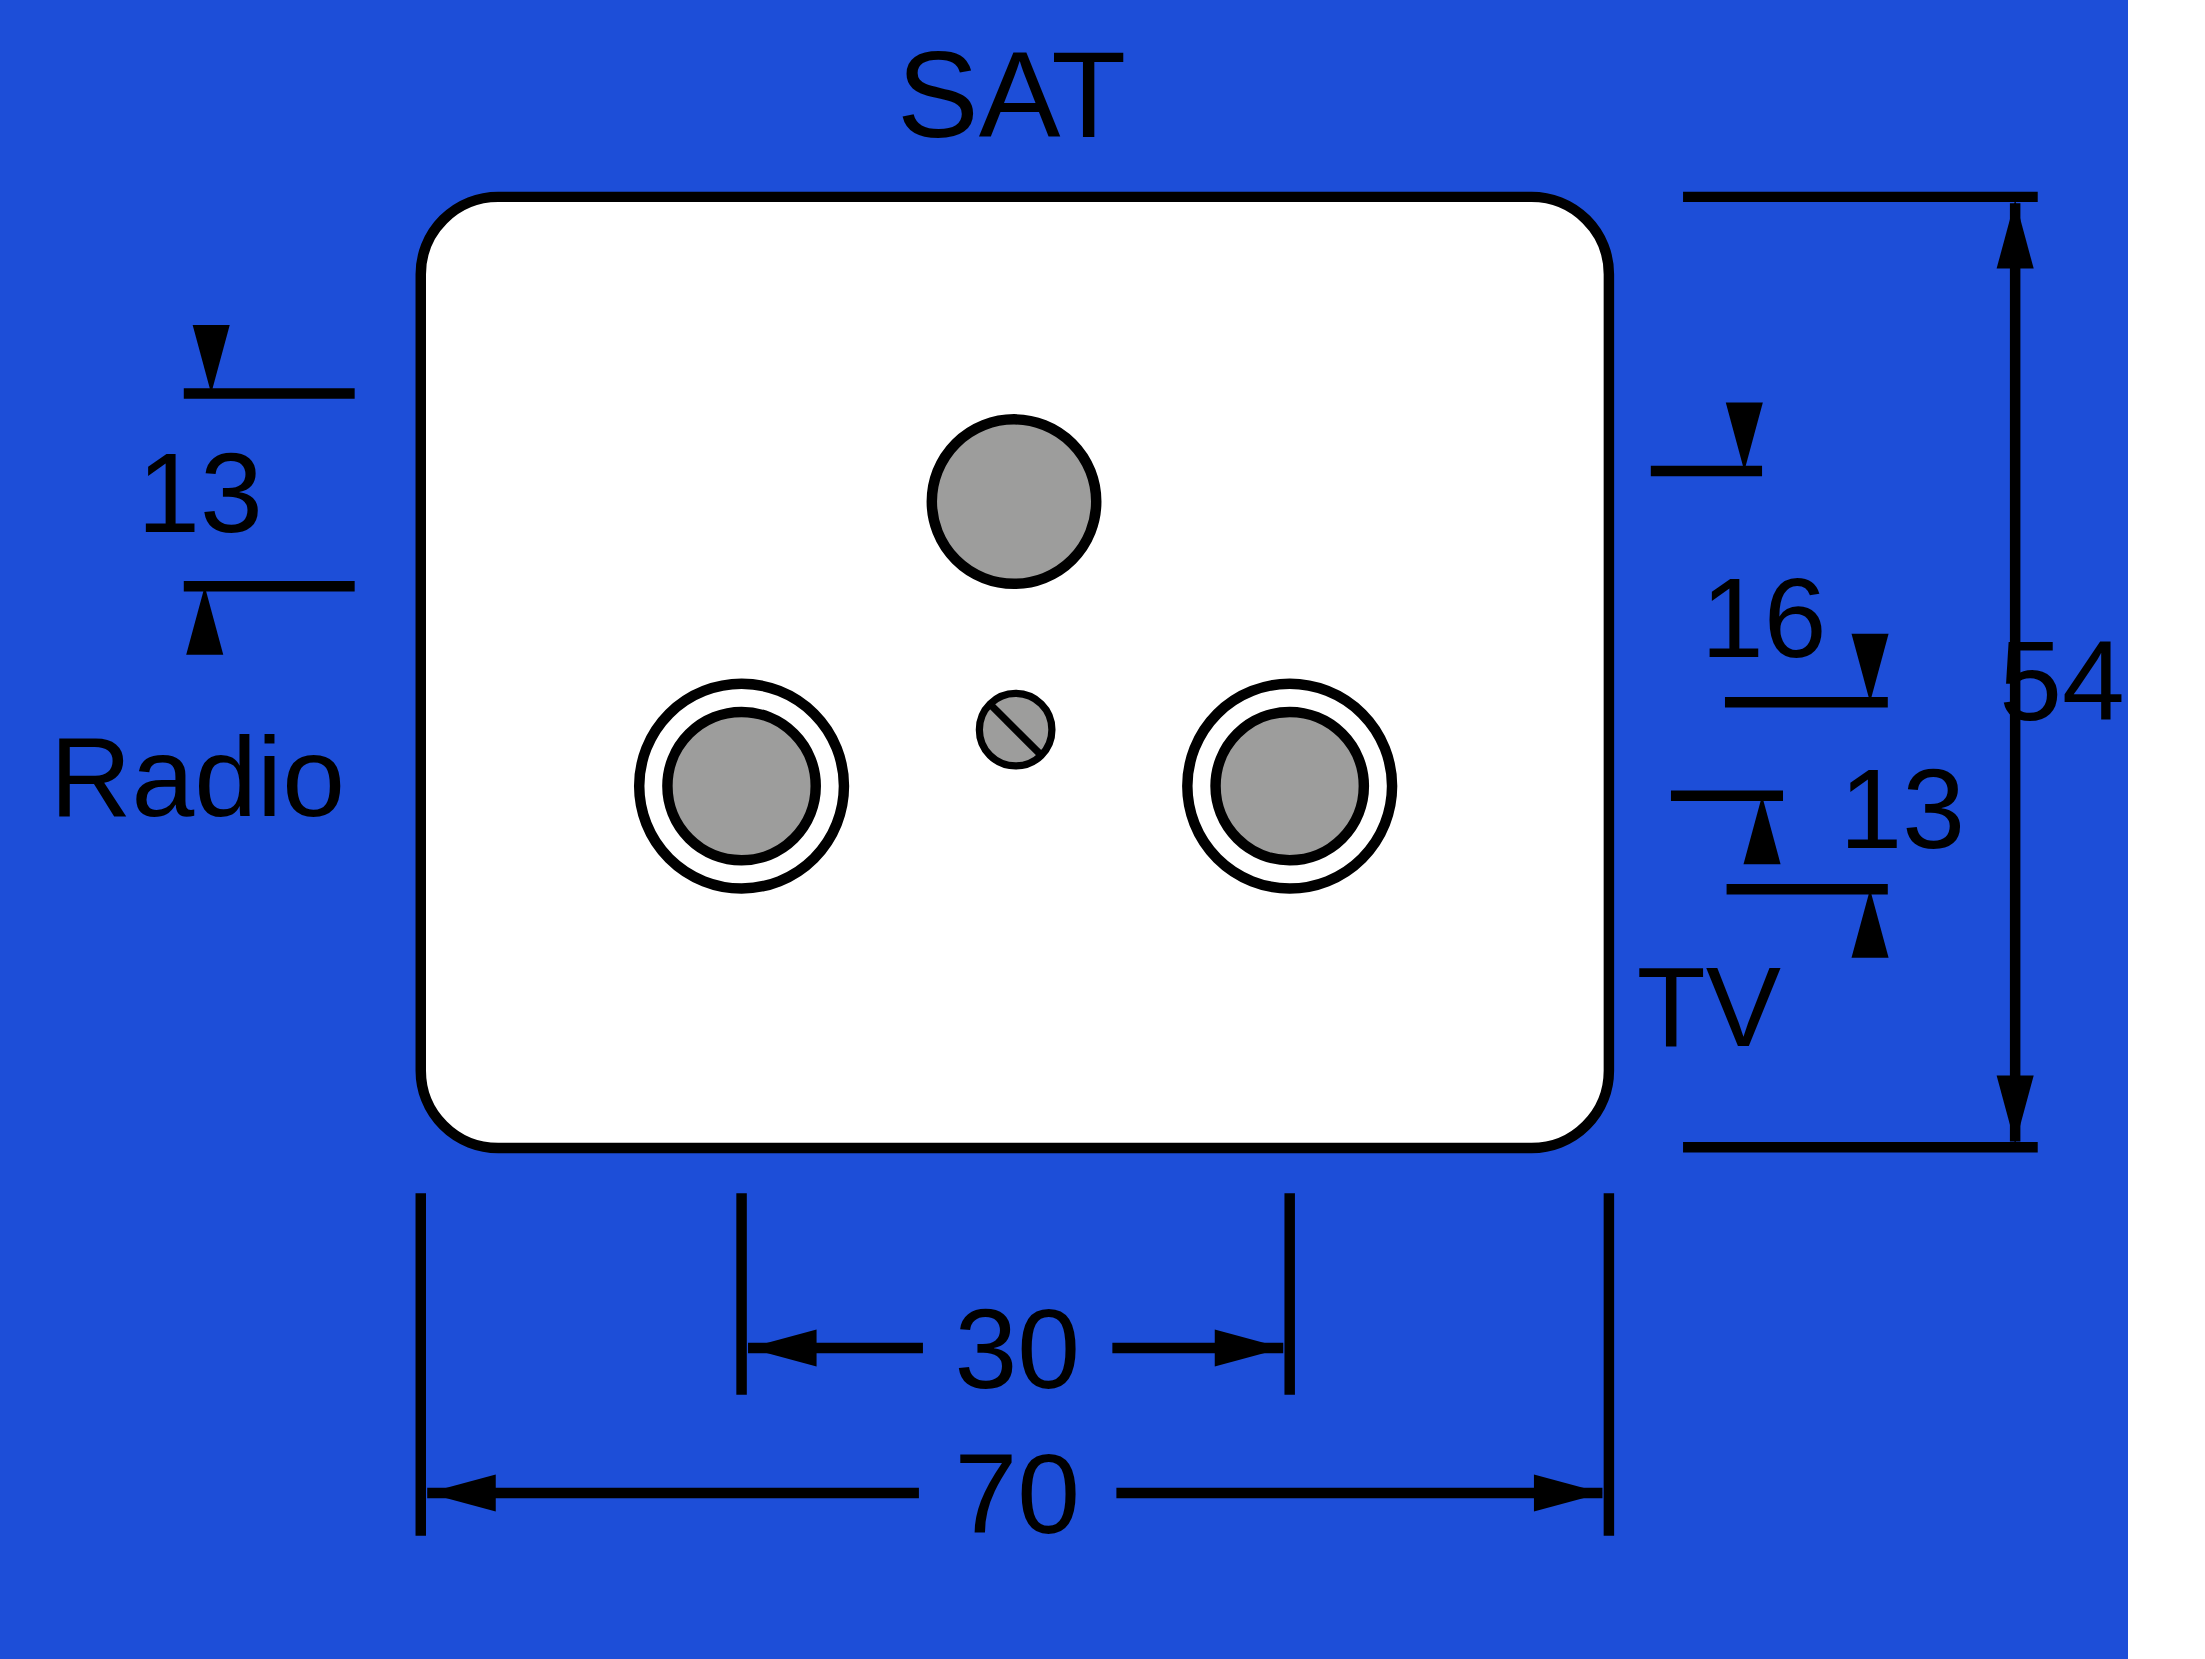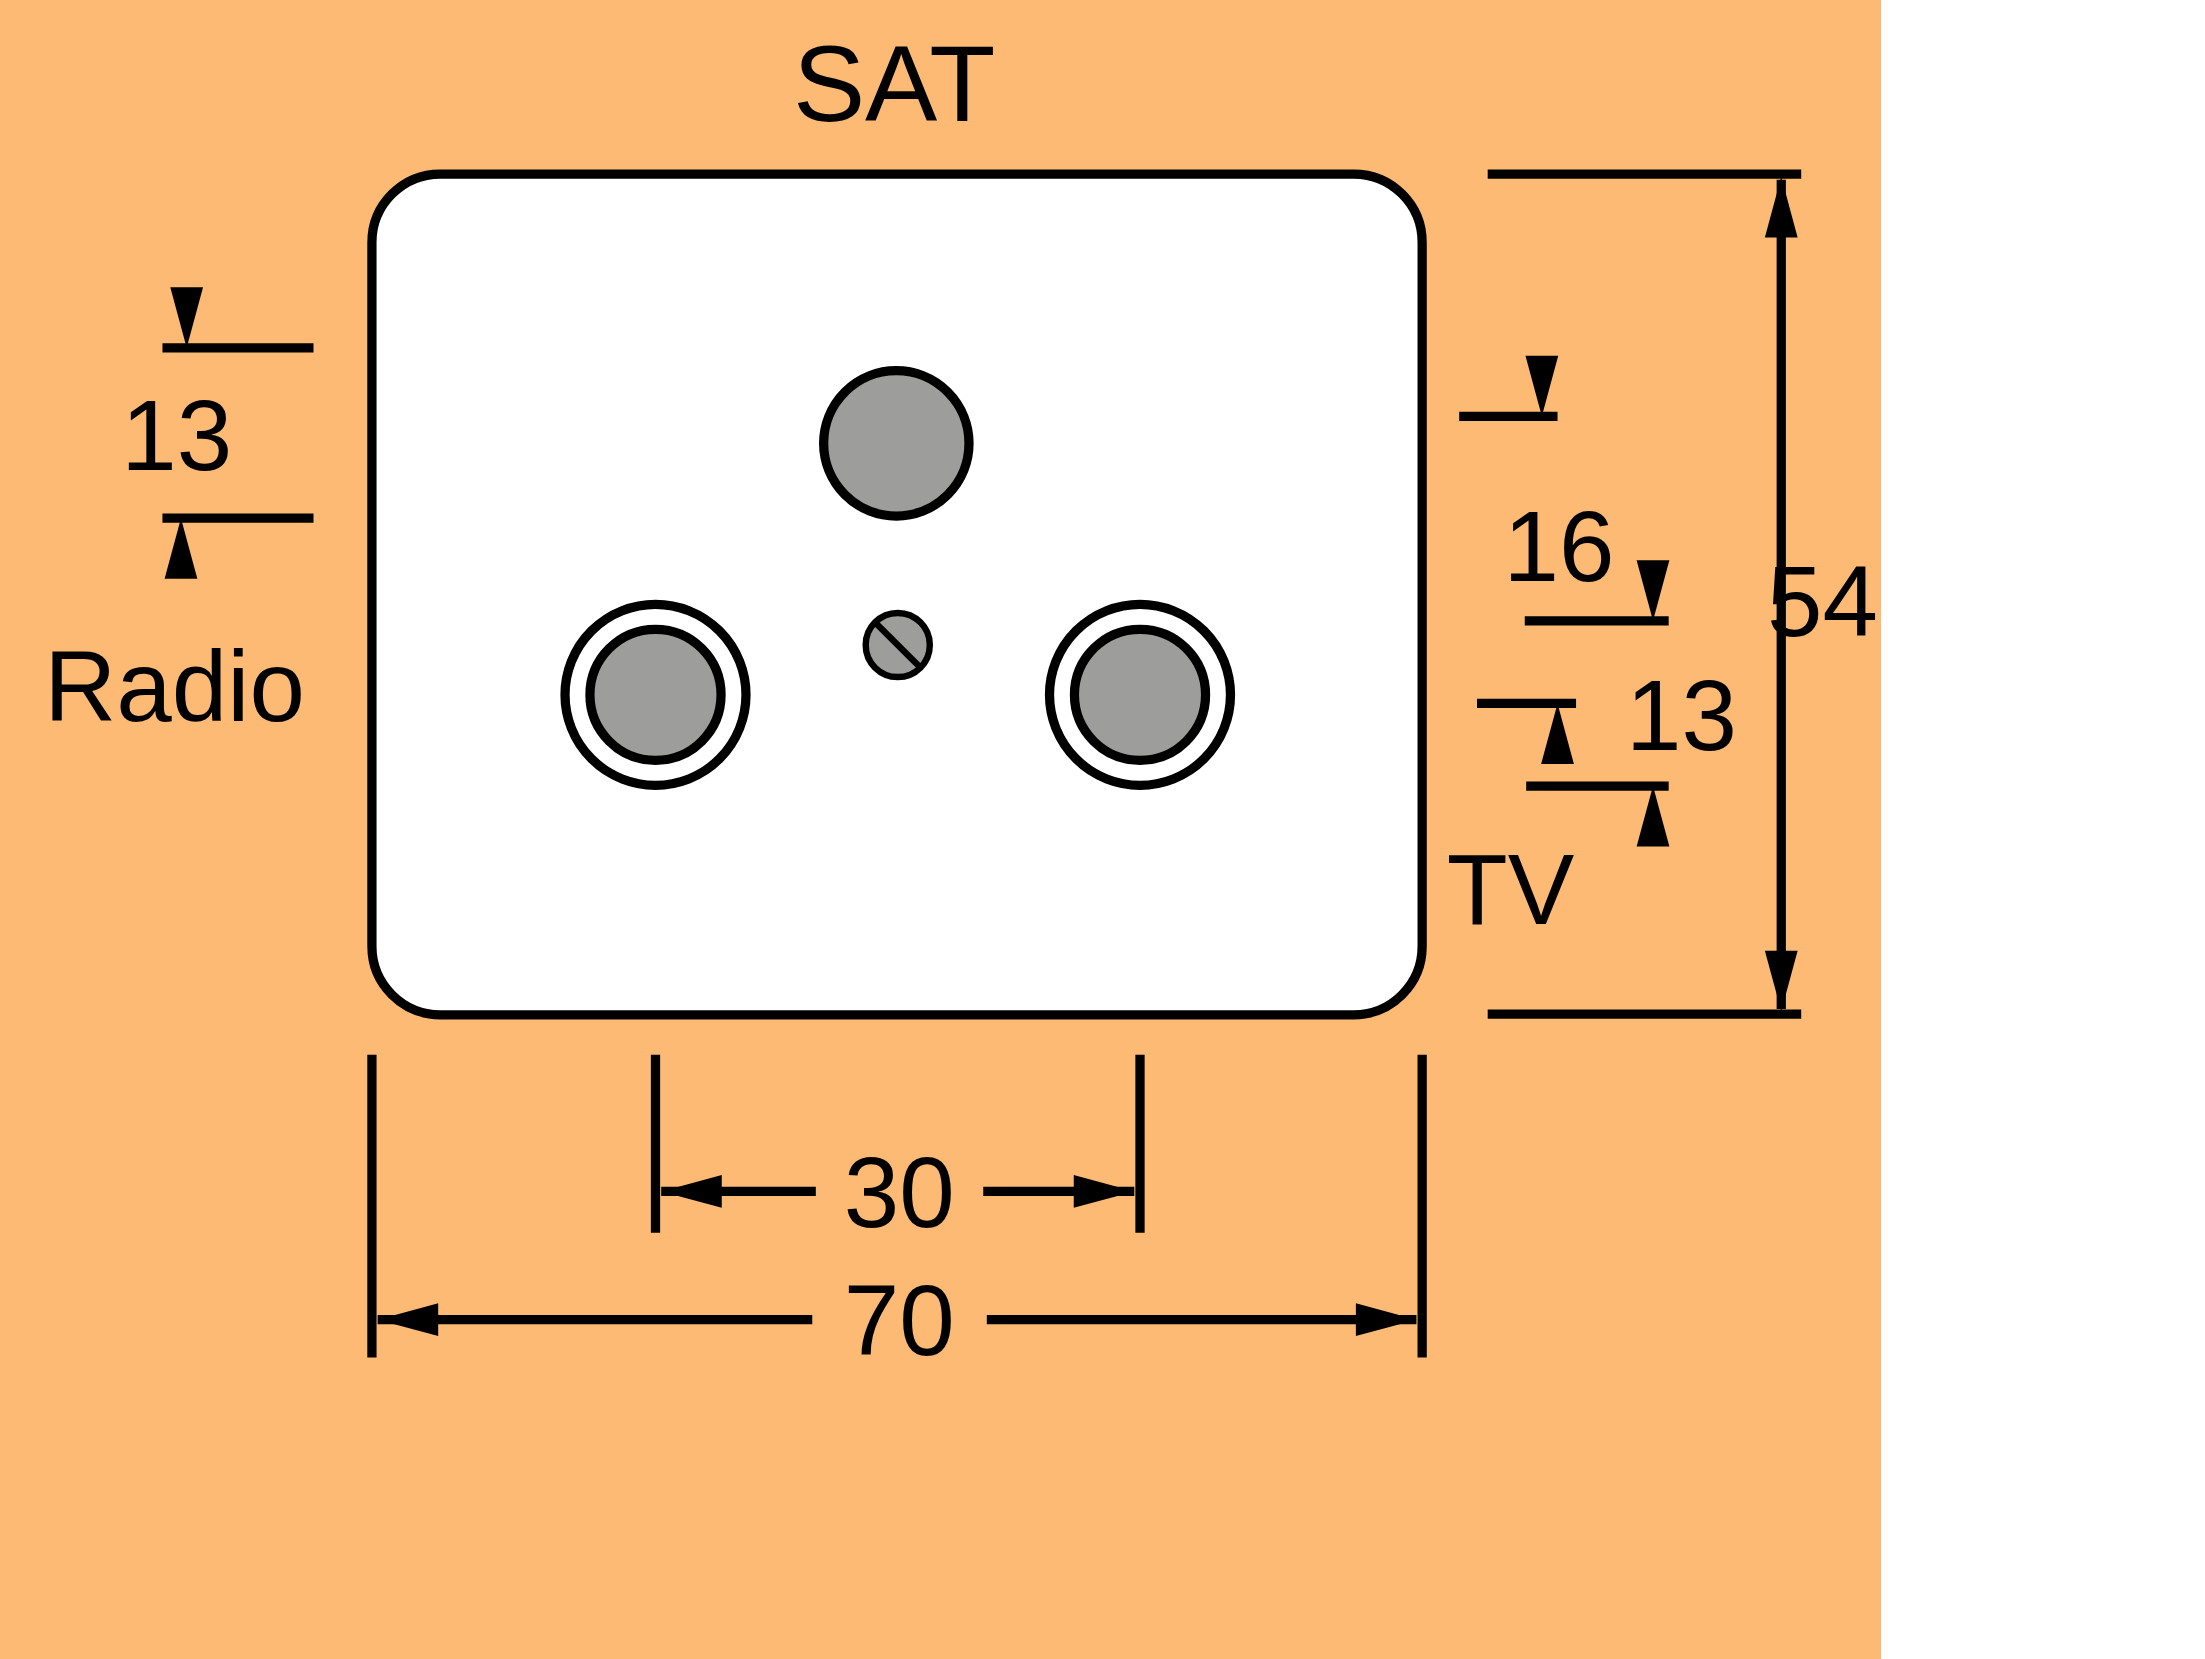--- a/index.html
+++ b/index.html
@@ -1,25 +1,25 @@
 <!DOCTYPE html>
 <html style="font-size:13.4px"><head>
 <meta charset="utf-8">
 <style>
   html, body {
     margin: 0;
     padding: 0;
     background: #ffffff;
   }
   .stage {
-    width: 1881px;
+    width: 2128px;
     height: 1660px;
     max-width: 100%;
     position: relative;
-    background: #fdba74;
+    background: #1d4ed8;
   }
   svg {
     display: block;
     width: 100%;
     height: auto;
   }
   .stroke {
     stroke: #000000;
     stroke-width: 13;
     stroke-linecap: butt;

